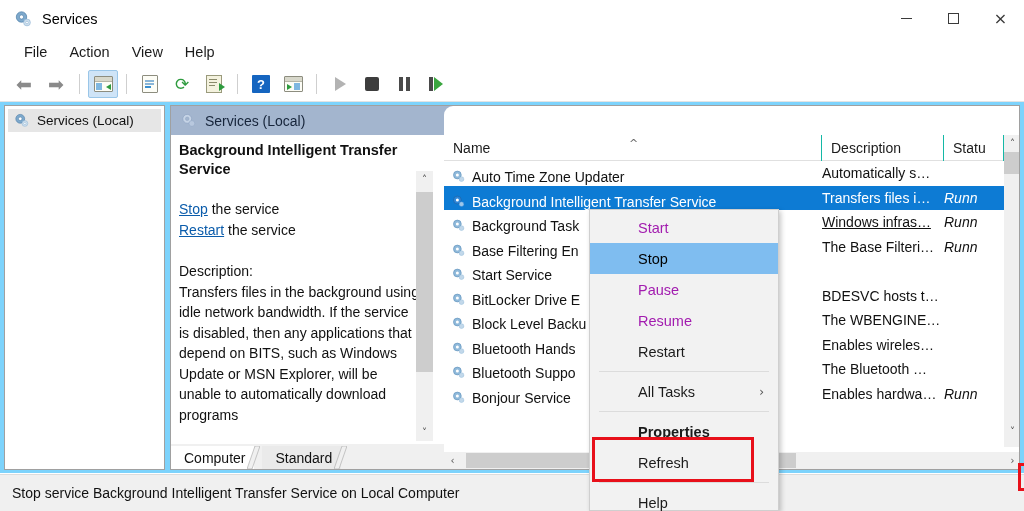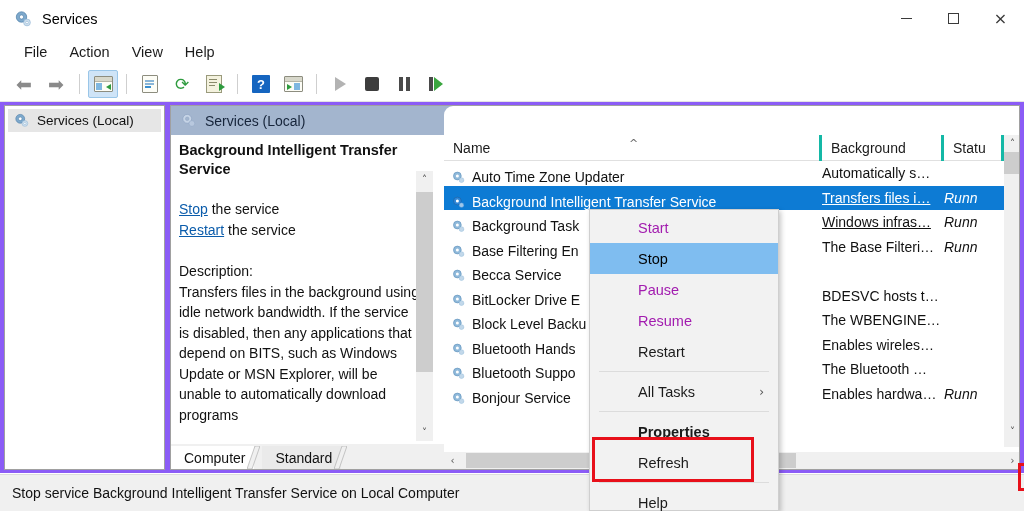--- a/index.html
+++ b/index.html
@@ -74,21 +74,21 @@
   .ico-restart { display:flex; align-items:center; gap:1px; }
   .ico-restart i { width:4px; height:14px; background:#4a4a4a; display:block; }
   .ico-restart b { width:0;height:0;border-top:7px solid transparent;border-bottom:7px solid transparent;
     border-left:9px solid #3aa63f; display:block; }
 
   
   .gear { position:relative; display:inline-block; }
   .gear svg { display:block; }
 
   
-  .content { position:absolute; left:0; top:102px; width:1024px; height:371px; background:#8b5cf6; }
+  .content { position:absolute; left:0; top:102px; width:1024px; height:371px; background:#7dd3fc; }
 
   .left-pane {
     position:absolute; left:4px; top:3px; width:161px; height:365px;
     background:#ffffff; border:1px solid #a0a0a0;
   }
   .tree-item {
     margin:3px 3px 0 3px; height:23px; display:flex; align-items:center;
     background:#e6e6e6; padding-left:5px;
   }
   .tree-label { margin-left:7px; font-size:13.5px; color:#111; }
@@ -137,28 +137,28 @@
     font-size:14px; color:#111; padding:0 9px 0 13px; }
   .tab.active { background:#ffffff; }
   .tab.inactive { background:#eaeaea; }
   .tab .slash { position:absolute; right:-6px; top:0; height:23px; width:13px; }
 
   
   .listview { position:absolute; left:273px; top:29px; width:577px; height:334px; background:#ffffff; }
   .lv-header { display:flex; height:26px; border-bottom:1px solid #e0e0e0; background:#ffffff;
     position:relative; }
   .lv-th { display:flex; align-items:center; font-size:14px; color:#1b1b1b;
-    border-right:3px solid #14b8a6; padding-left:9px; height:26px; }
+    border-right:1px solid #14b8a6; padding-left:9px; height:26px; }
   .sort-caret { position:absolute; left:185px; top:2px; font-size:11px; color:#6a6a6a;
     font-family:"DejaVu Sans", sans-serif; }
 
   .lv-rows { position:absolute; left:0; top:26px; width:560px; height:286px; overflow:hidden; }
   .lv-row { display:flex; height:24.5px; align-items:center; font-size:14px; color:#111; }
   .lv-row.selected { background:#0d7bd4; color:#ffffff; }
-  .cell-name { display:flex; align-items:flex-end; padding-left:7px;margin-top:8px; }
+  .cell-name { display:flex; align-items:flex-start; padding-left:7px;margin-top:8px; }
   .cell-name .nm { margin-left:6px; white-space:nowrap; }
   .cell-desc { white-space:nowrap; overflow:hidden; }
   .cell-status { white-space:nowrap; overflow:hidden;font-style:italic; }
 
   
   .lv-vscroll { position:absolute; right:0; top:0; width:17px; height:312px; background:#f0f0f0; }
   .lv-vscroll .arr { width:17px; height:17px; display:flex; align-items:center; justify-content:center;
     color:#505050; font-size:10px; font-family:"DejaVu Sans", sans-serif; }
   .lv-vscroll .thumb { position:absolute; left:0; top:17px; width:17px; height:22px; background:#cdcdcd; }
   .lv-vscroll .arr.down { position:absolute; left:0; top:288px; }
@@ -378,21 +378,21 @@
         </div>
       </div>
 
       <div class="listview">
         <div class="lv-header">
           <div class="lv-th" style="width:378px;">
             <span>Name</span>
             <span class="sort-caret">^</span>
           </div>
           <div class="lv-th" style="width:122px;">
-            <span>Background</span>
+            <span>Description</span>
           </div>
           <div class="lv-th" style="width:60px;">
             <span>Statu</span>
           </div>
         </div>
 
         <div class="lv-rows">
 
           <div class="lv-row">
             <div class="cell-name" style="width:378px;">
@@ -413,21 +413,21 @@
             <div class="cell-name" style="width:378px;">
               <span class="gear">
                 <svg width="15" height="15" viewBox="0 0 20 20">
                     <circle cx="8.5" cy="8" r="5.2" fill="#2e86d8" stroke="#1b5e9e" stroke-width="0.8"></circle>
                     <circle cx="8.5" cy="8" r="2" fill="#fff"></circle>
                     <circle cx="14" cy="13.5" r="3.2" fill="#9ec6e8" stroke="#2e86d8" stroke-width="0.6"></circle>
                   </svg>
               </span>
               <span class="nm">Background Intelligent Transfer Service</span>
             </div>
-            <div class="cell-desc" style="width:122px;text-decoration:underline;">Transfers files i…</div>
+            <div class="cell-desc" style="width:122px;">Transfers files i…</div>
             <div class="cell-status" style="width:60px;">Runn</div>
           </div>
 
           <div class="lv-row">
             <div class="cell-name" style="width:378px;">
               <span class="gear">
                   <svg width="15" height="15" viewBox="0 0 20 20">
                     <circle cx="8.5" cy="8" r="5.2" fill="#8fb9da" stroke="#5c8fba" stroke-width="0.8"></circle>
                     <circle cx="8.5" cy="8" r="2" fill="#fff"></circle>
                     <circle cx="14" cy="13.5" r="3.2" fill="#c2d8ea" stroke="#8fb9da" stroke-width="0.6"></circle>
@@ -454,21 +454,21 @@
           </div>
           <div class="lv-row">
             <div class="cell-name" style="width:378px;">
               <span class="gear">
                   <svg width="15" height="15" viewBox="0 0 20 20">
                     <circle cx="8.5" cy="8" r="5.2" fill="#8fb9da" stroke="#5c8fba" stroke-width="0.8"></circle>
                     <circle cx="8.5" cy="8" r="2" fill="#fff"></circle>
                     <circle cx="14" cy="13.5" r="3.2" fill="#c2d8ea" stroke="#8fb9da" stroke-width="0.6"></circle>
                   </svg>
                 </span>
-              <span class="nm">Becca Service</span>
+              <span class="nm">Start Service</span>
             </div>
             <div class="cell-desc" style="width:122px;"></div>
             <div class="cell-status" style="width:60px;"></div>
           </div>
           <div class="lv-row">
             <div class="cell-name" style="width:378px;">
               <span class="gear">
                   <svg width="15" height="15" viewBox="0 0 20 20">
                     <circle cx="8.5" cy="8" r="5.2" fill="#8fb9da" stroke="#5c8fba" stroke-width="0.8"></circle>
                     <circle cx="8.5" cy="8" r="2" fill="#fff"></circle>

